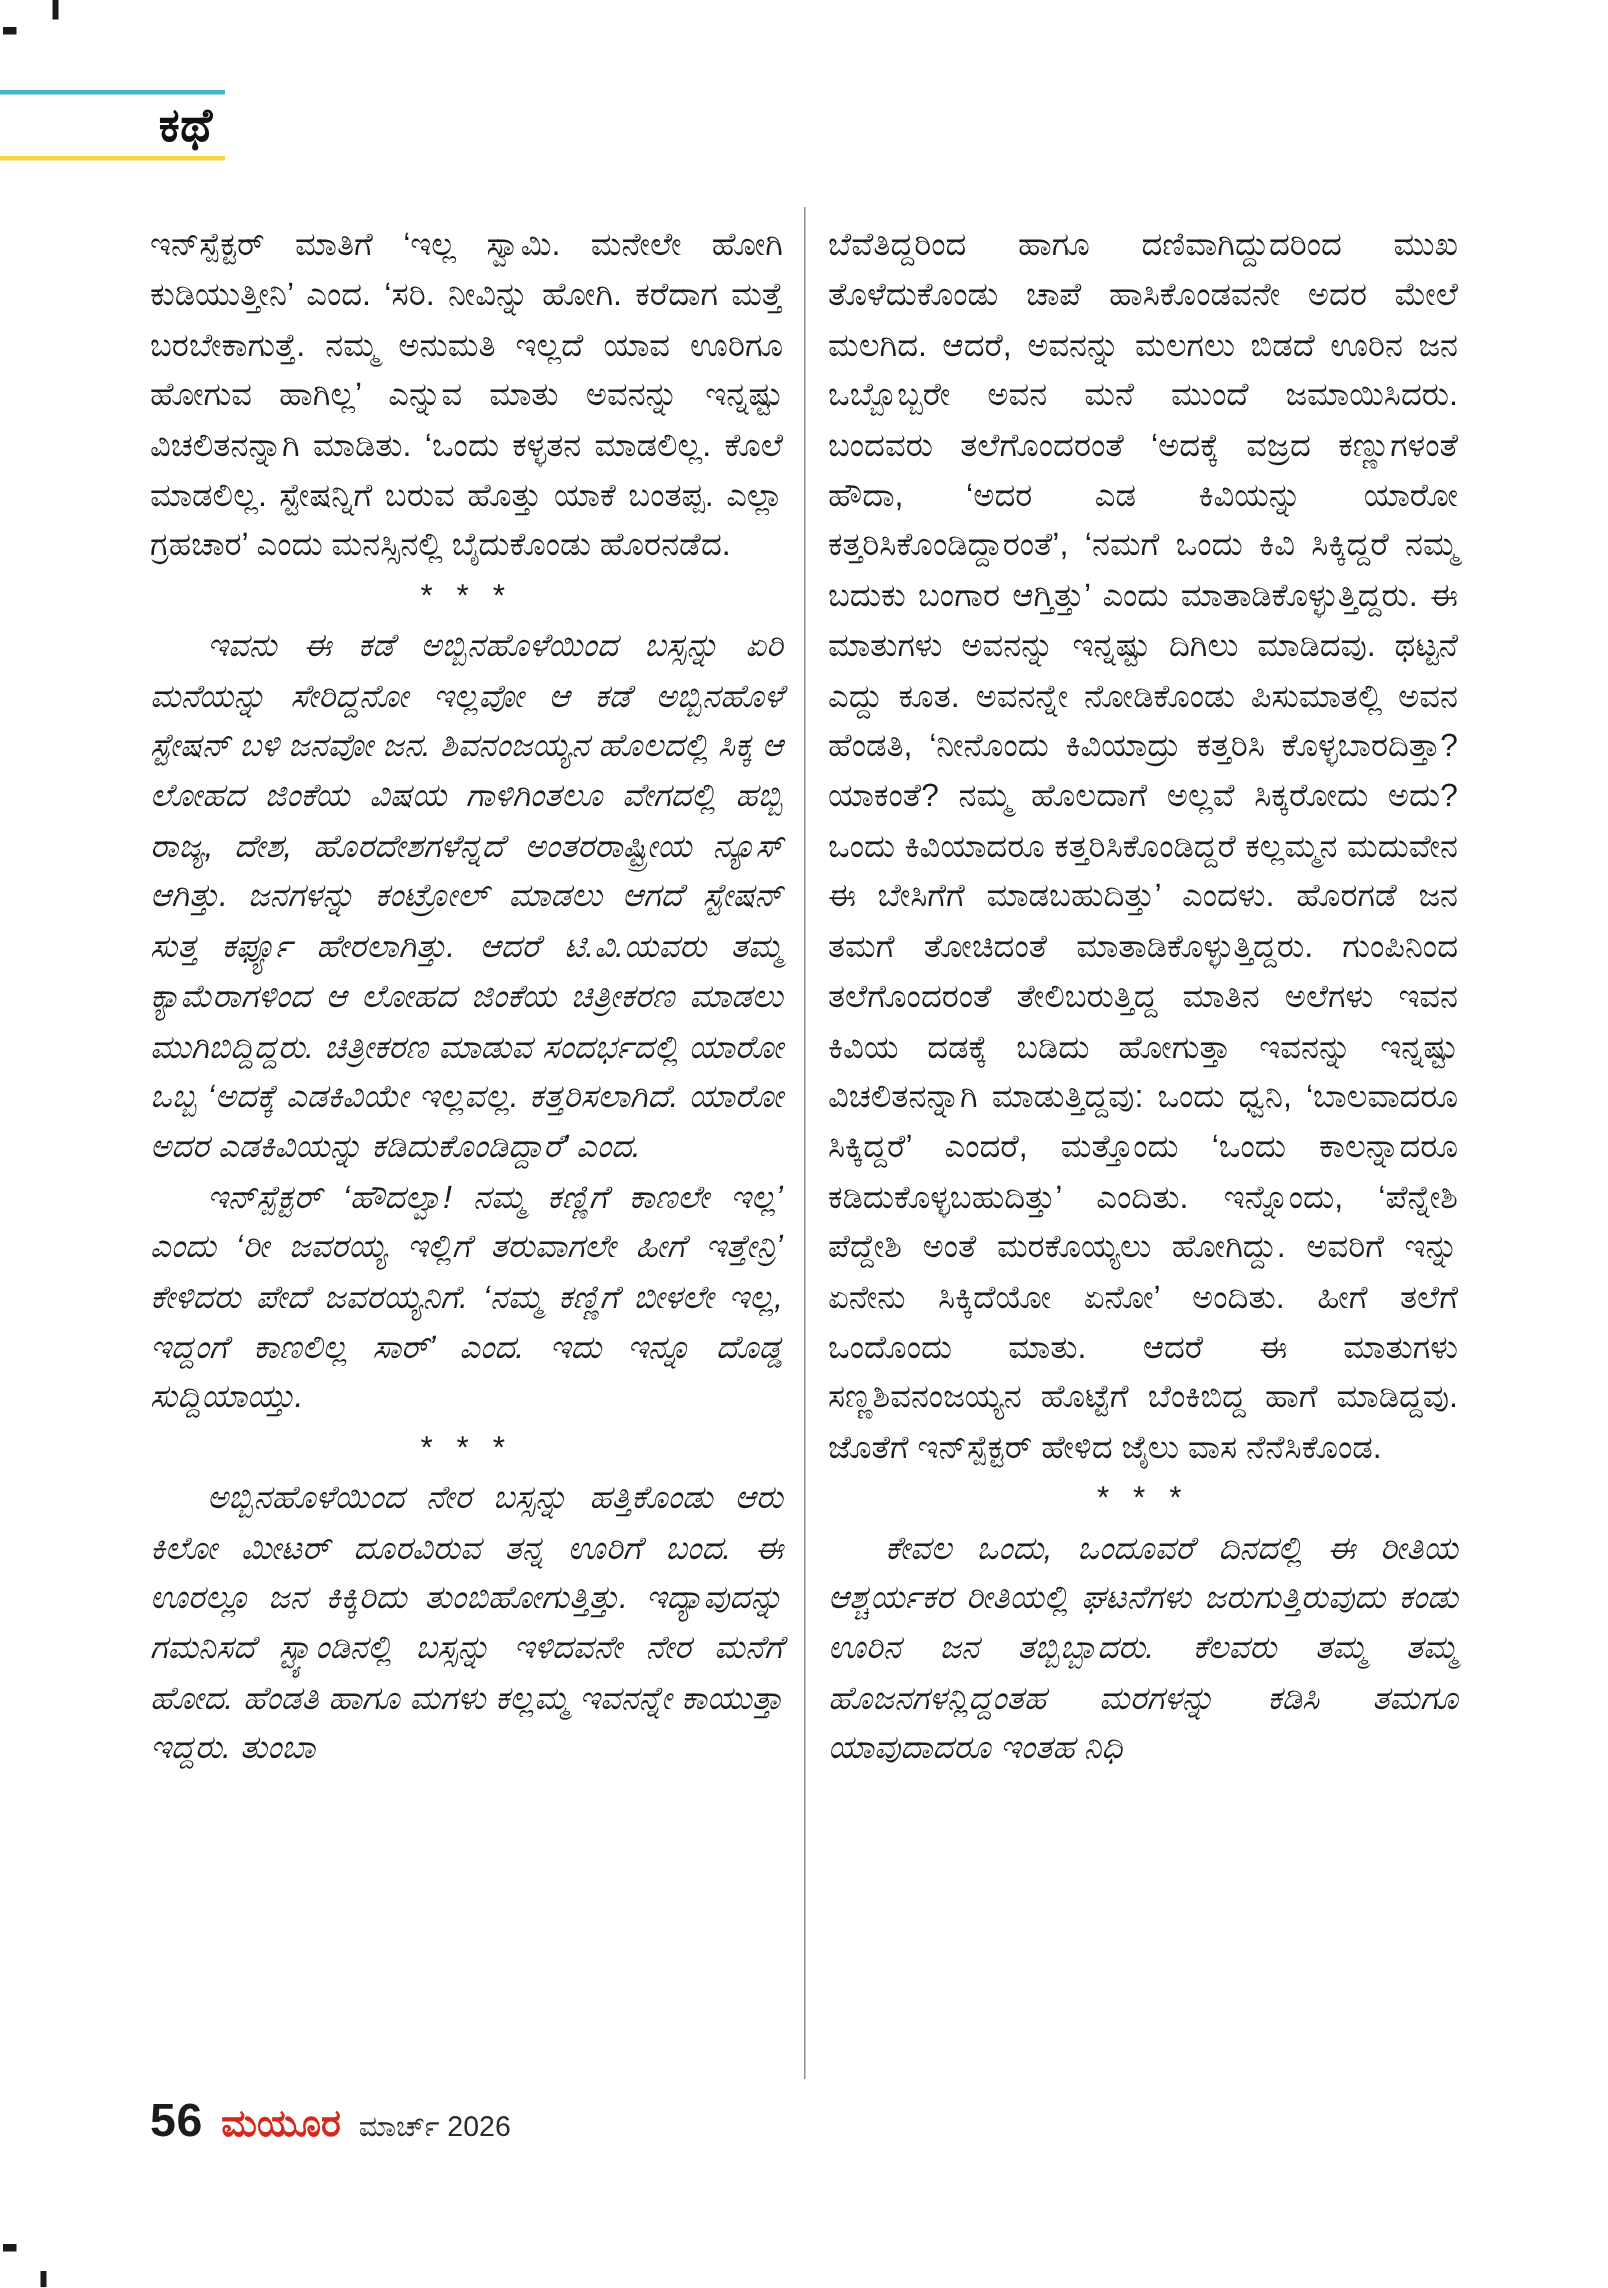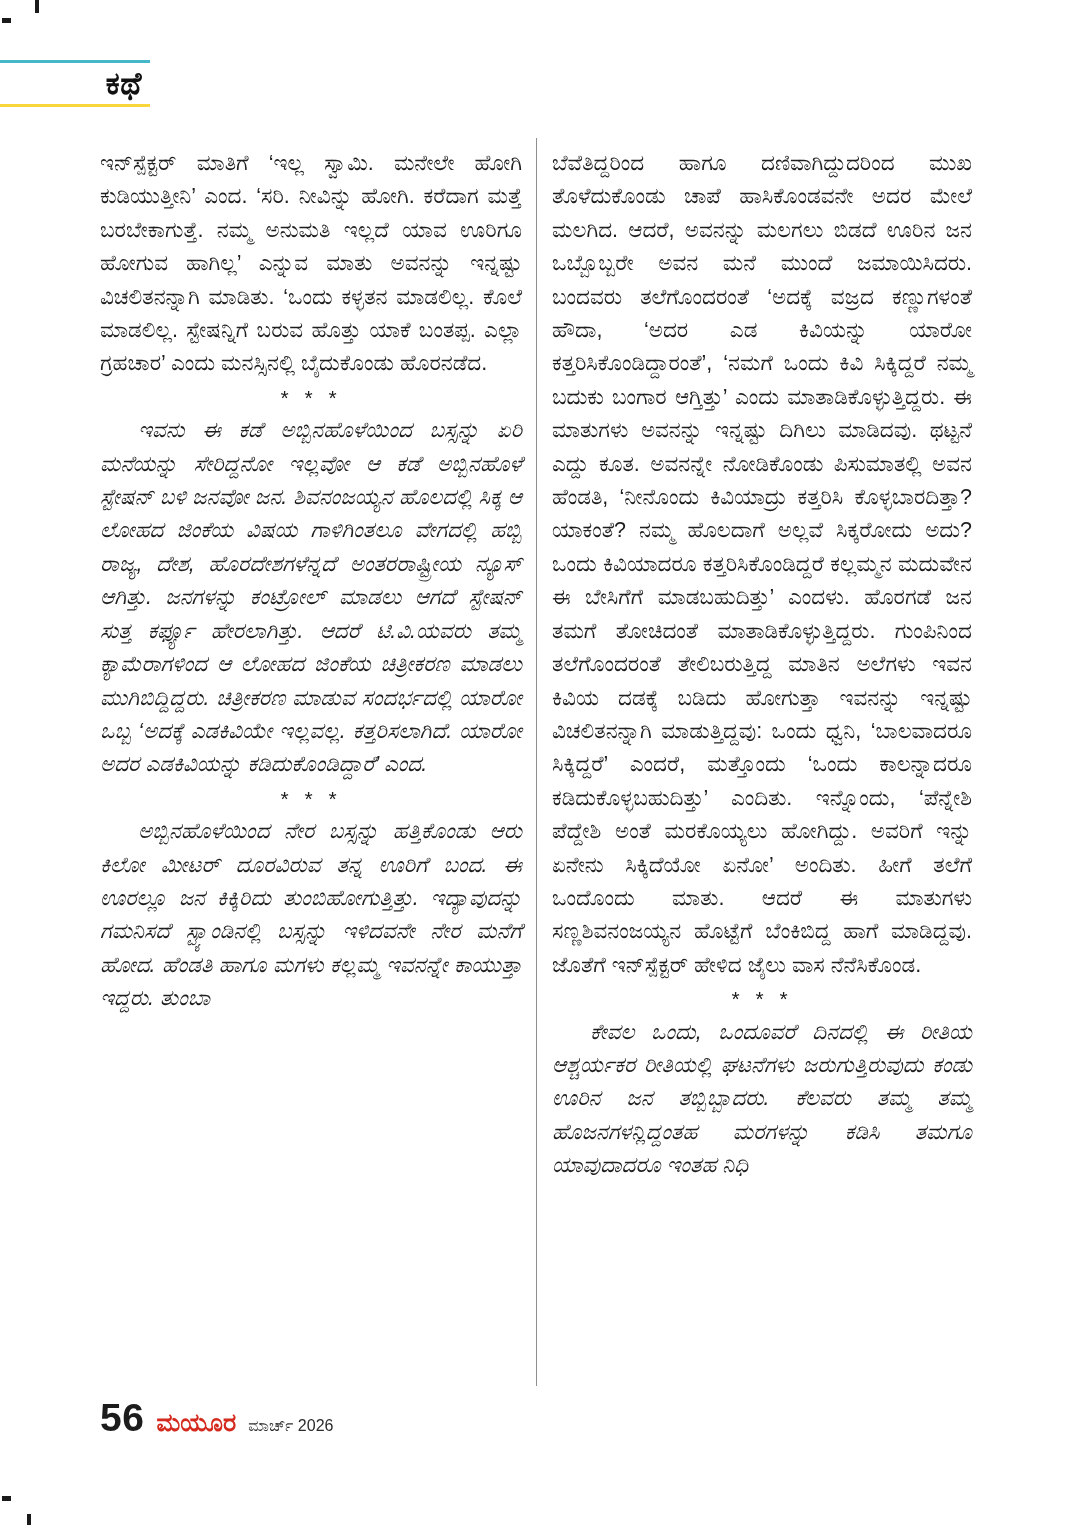--- a/index.html
+++ b/index.html
@@ -78,48 +78,49 @@
   
   .footer {
     position: absolute;
     left: 100px; top: 1396px;
     display: flex;
     align-items: baseline;
     gap: 12px;
     white-space: nowrap;
   }
   .footer .page-num {
-    font-size: 39px; font-weight: bold; color: #1c1c1c;
+    font-size: 31px; font-weight: bold; color: #1c1c1c;
     letter-spacing: 0.5px;
   }
   .footer .mag-name {
     font-size: 25px; font-weight: bold; color: #d42a1e; text-align: center;
   }
   .footer .issue {
-    font-size: 16px; color: #2b2b2b;
+    font-size: 19px; color: #2b2b2b;
   }
 </style>
 </head>
 <body>
 
 <div class="page">
 
   <div class="regmark tick-top"></div>
   <div class="regmark dash-top"></div>
   <div class="regmark dash-bottom"></div>
   <div class="regmark tick-bottom"></div>
 
   <div class="header-rule-top"></div>
   <div class="header-title">ಕಥೆ</div>
   <div class="header-rule-bottom"></div>
 
   <div class="column left">
       <p class="para">ಇನ್‌ಸ್ಪೆಕ್ಟರ್ ಮಾತಿಗೆ ‘ಇಲ್ಲ ಸ್ವಾಮಿ. ಮನೇಲೇ ಹೋಗಿ ಕುಡಿಯುತ್ತೀನಿ’ ಎಂದ. ‘ಸರಿ. ನೀವಿನ್ನು ಹೋಗಿ. ಕರೆದಾಗ ಮತ್ತೆ ಬರಬೇಕಾಗುತ್ತೆ. ನಮ್ಮ ಅನುಮತಿ ಇಲ್ಲದೆ ಯಾವ ಊರಿಗೂ ಹೋಗುವ ಹಾಗಿಲ್ಲ’ ಎನ್ನುವ ಮಾತು ಅವನನ್ನು ಇನ್ನಷ್ಟು ವಿಚಲಿತನನ್ನಾಗಿ ಮಾಡಿತು. ‘ಒಂದು ಕಳ್ಳತನ ಮಾಡಲಿಲ್ಲ. ಕೊಲೆ ಮಾಡಲಿಲ್ಲ. ಸ್ಟೇಷನ್ನಿಗೆ ಬರುವ ಹೊತ್ತು ಯಾಕೆ ಬಂತಪ್ಪ. ಎಲ್ಲಾ ಗ್ರಹಚಾರ’ ಎಂದು ಮನಸ್ಸಿನಲ್ಲಿ ಬೈದುಕೊಂಡು ಹೊರನಡೆದ.</p>
       <div class="separator">* * *</div>
       <p class="para indent">ಇವನು ಈ ಕಡೆ ಅಬ್ಬಿನಹೊಳೆಯಿಂದ ಬಸ್ಸನ್ನು ಏರಿ ಮನೆಯನ್ನು ಸೇರಿದ್ದನೋ ಇಲ್ಲವೋ ಆ ಕಡೆ ಅಬ್ಬಿನಹೊಳೆ ಸ್ಟೇಷನ್ ಬಳಿ ಜನವೋ ಜನ. ಶಿವನಂಜಯ್ಯನ ಹೊಲದಲ್ಲಿ ಸಿಕ್ಕ ಆ ಲೋಹದ ಜಿಂಕೆಯ ವಿಷಯ ಗಾಳಿಗಿಂತಲೂ ವೇಗದಲ್ಲಿ ಹಬ್ಬಿ ರಾಜ್ಯ, ದೇಶ, ಹೊರದೇಶಗಳೆನ್ನದೆ ಅಂತರರಾಷ್ಟ್ರೀಯ ನ್ಯೂಸ್ ಆಗಿತ್ತು. ಜನಗಳನ್ನು ಕಂಟ್ರೋಲ್ ಮಾಡಲು ಆಗದೆ ಸ್ಟೇಷನ್ ಸುತ್ತ ಕರ್ಫ್ಯೂ ಹೇರಲಾಗಿತ್ತು. ಆದರೆ ಟಿ.ವಿ.ಯವರು ತಮ್ಮ ಕ್ಯಾಮೆರಾಗಳಿಂದ ಆ ಲೋಹದ ಜಿಂಕೆಯ ಚಿತ್ರೀಕರಣ ಮಾಡಲು ಮುಗಿಬಿದ್ದಿದ್ದರು. ಚಿತ್ರೀಕರಣ ಮಾಡುವ ಸಂದರ್ಭದಲ್ಲಿ ಯಾರೋ ಒಬ್ಬ ‘ಅದಕ್ಕೆ ಎಡಕಿವಿಯೇ ಇಲ್ಲವಲ್ಲ. ಕತ್ತರಿಸಲಾಗಿದೆ. ಯಾರೋ ಅದರ ಎಡಕಿವಿಯನ್ನು ಕಡಿದುಕೊಂಡಿದ್ದಾರೆ’ ಎಂದ.</p>
+      <p class="para indent">ಇನ್‌ಸ್ಪೆಕ್ಟರ್ ‘ಹೌದಲ್ವಾ! ನಮ್ಮ ಕಣ್ಣಿಗೆ ಕಾಣಲೇ ಇಲ್ಲ’ ಎಂದು ‘ರೀ ಜವರಯ್ಯ ಇಲ್ಲಿಗೆ ತರುವಾಗಲೇ ಹೀಗೆ ಇತ್ತೇನ್ರಿ’ ಕೇಳಿದರು ಪೇದೆ ಜವರಯ್ಯನಿಗೆ. ‘ನಮ್ಮ ಕಣ್ಣಿಗೆ ಬೀಳಲೇ ಇಲ್ಲ, ಇದ್ದಂಗೆ ಕಾಣಲಿಲ್ಲ ಸಾರ್’ ಎಂದ. ಇದು ಇನ್ನೂ ದೊಡ್ಡ ಸುದ್ದಿಯಾಯ್ತು.</p>
       <div class="separator">* * *</div>
       <p class="para indent">ಅಬ್ಬಿನಹೊಳೆಯಿಂದ ನೇರ ಬಸ್ಸನ್ನು ಹತ್ತಿಕೊಂಡು ಆರು ಕಿಲೋ ಮೀಟರ್ ದೂರವಿರುವ ತನ್ನ ಊರಿಗೆ ಬಂದ. ಈ ಊರಲ್ಲೂ ಜನ ಕಿಕ್ಕಿರಿದು ತುಂಬಿಹೋಗುತ್ತಿತ್ತು. ಇದ್ಯಾವುದನ್ನು ಗಮನಿಸದೆ ಸ್ಟ್ಯಾಂಡಿನಲ್ಲಿ ಬಸ್ಸನ್ನು ಇಳಿದವನೇ ನೇರ ಮನೆಗೆ ಹೋದ. ಹೆಂಡತಿ ಹಾಗೂ ಮಗಳು ಕಲ್ಲಮ್ಮ ಇವನನ್ನೇ ಕಾಯುತ್ತಾ ಇದ್ದರು. ತುಂಬಾ</p>
     </div>
   <div class="column-divider"></div>
   <div class="column right">
       <p class="para">ಬೆವೆತಿದ್ದರಿಂದ ಹಾಗೂ ದಣಿವಾಗಿದ್ದುದರಿಂದ ಮುಖ ತೊಳೆದುಕೊಂಡು ಚಾಪೆ ಹಾಸಿಕೊಂಡವನೇ ಅದರ ಮೇಲೆ ಮಲಗಿದ. ಆದರೆ, ಅವನನ್ನು ಮಲಗಲು ಬಿಡದೆ ಊರಿನ ಜನ ಒಬ್ಬೊಬ್ಬರೇ ಅವನ ಮನೆ ಮುಂದೆ ಜಮಾಯಿಸಿದರು. ಬಂದವರು ತಲೆಗೊಂದರಂತೆ ‘ಅದಕ್ಕೆ ವಜ್ರದ ಕಣ್ಣುಗಳಂತೆ ಹೌದಾ, ‘ಅದರ ಎಡ ಕಿವಿಯನ್ನು ಯಾರೋ ಕತ್ತರಿಸಿಕೊಂಡಿದ್ದಾರಂತೆ’, ‘ನಮಗೆ ಒಂದು ಕಿವಿ ಸಿಕ್ಕಿದ್ದರೆ ನಮ್ಮ ಬದುಕು ಬಂಗಾರ ಆಗ್ತಿತ್ತು’ ಎಂದು ಮಾತಾಡಿಕೊಳ್ಳುತ್ತಿದ್ದರು. ಈ ಮಾತುಗಳು ಅವನನ್ನು ಇನ್ನಷ್ಟು ದಿಗಿಲು ಮಾಡಿದವು. ಥಟ್ಟನೆ ಎದ್ದು ಕೂತ. ಅವನನ್ನೇ ನೋಡಿಕೊಂಡು ಪಿಸುಮಾತಲ್ಲಿ ಅವನ ಹೆಂಡತಿ, ‘ನೀನೊಂದು ಕಿವಿಯಾದ್ರು ಕತ್ತರಿಸಿ ಕೊಳ್ಳಬಾರದಿತ್ತಾ? ಯಾಕಂತೆ? ನಮ್ಮ ಹೊಲದಾಗೆ ಅಲ್ಲವೆ ಸಿಕ್ಕರೋದು ಅದು? ಒಂದು ಕಿವಿಯಾದರೂ ಕತ್ತರಿಸಿಕೊಂಡಿದ್ದರೆ ಕಲ್ಲಮ್ಮನ ಮದುವೇನ ಈ ಬೇಸಿಗೆಗೆ ಮಾಡಬಹುದಿತ್ತು’ ಎಂದಳು. ಹೊರಗಡೆ ಜನ ತಮಗೆ ತೋಚಿದಂತೆ ಮಾತಾಡಿಕೊಳ್ಳುತ್ತಿದ್ದರು. ಗುಂಪಿನಿಂದ ತಲೆಗೊಂದರಂತೆ ತೇಲಿಬರುತ್ತಿದ್ದ ಮಾತಿನ ಅಲೆಗಳು ಇವನ ಕಿವಿಯ ದಡಕ್ಕೆ ಬಡಿದು ಹೋಗುತ್ತಾ ಇವನನ್ನು ಇನ್ನಷ್ಟು ವಿಚಲಿತನನ್ನಾಗಿ ಮಾಡುತ್ತಿದ್ದವು: ಒಂದು ಧ್ವನಿ, ‘ಬಾಲವಾದರೂ ಸಿಕ್ಕಿದ್ದರೆ’ ಎಂದರೆ, ಮತ್ತೊಂದು ‘ಒಂದು ಕಾಲನ್ನಾದರೂ ಕಡಿದುಕೊಳ್ಳಬಹುದಿತ್ತು’ ಎಂದಿತು. ಇನ್ನೊಂದು, ‘ಪೆನ್ನೇಶಿ ಪೆದ್ದೇಶಿ ಅಂತೆ ಮರಕೊಯ್ಯಲು ಹೋಗಿದ್ದು. ಅವರಿಗೆ ಇನ್ನು ಏನೇನು ಸಿಕ್ಕಿದೆಯೋ ಏನೋ’ ಅಂದಿತು. ಹೀಗೆ ತಲೆಗೆ ಒಂದೊಂದು ಮಾತು. ಆದರೆ ಈ ಮಾತುಗಳು ಸಣ್ಣಶಿವನಂಜಯ್ಯನ ಹೊಟ್ಟೆಗೆ ಬೆಂಕಿಬಿದ್ದ ಹಾಗೆ ಮಾಡಿದ್ದವು. ಜೊತೆಗೆ ಇನ್‌ಸ್ಪೆಕ್ಟರ್ ಹೇಳಿದ ಜೈಲು ವಾಸ ನೆನೆಸಿಕೊಂಡ.</p>
       <div class="separator">* * *</div>
       <p class="para indent">ಕೇವಲ ಒಂದು, ಒಂದೂವರೆ ದಿನದಲ್ಲಿ ಈ ರೀತಿಯ ಆಶ್ಚರ್ಯಕರ ರೀತಿಯಲ್ಲಿ ಘಟನೆಗಳು ಜರುಗುತ್ತಿರುವುದು ಕಂಡು ಊರಿನ ಜನ ತಬ್ಬಿಬ್ಬಾದರು. ಕೆಲವರು ತಮ್ಮ ತಮ್ಮ ಹೊಜನಗಳನ್ಲಿದ್ದಂತಹ ಮರಗಳನ್ನು ಕಡಿಸಿ ತಮಗೂ ಯಾವುದಾದರೂ ಇಂತಹ ನಿಧಿ</p>
     </div>
 

